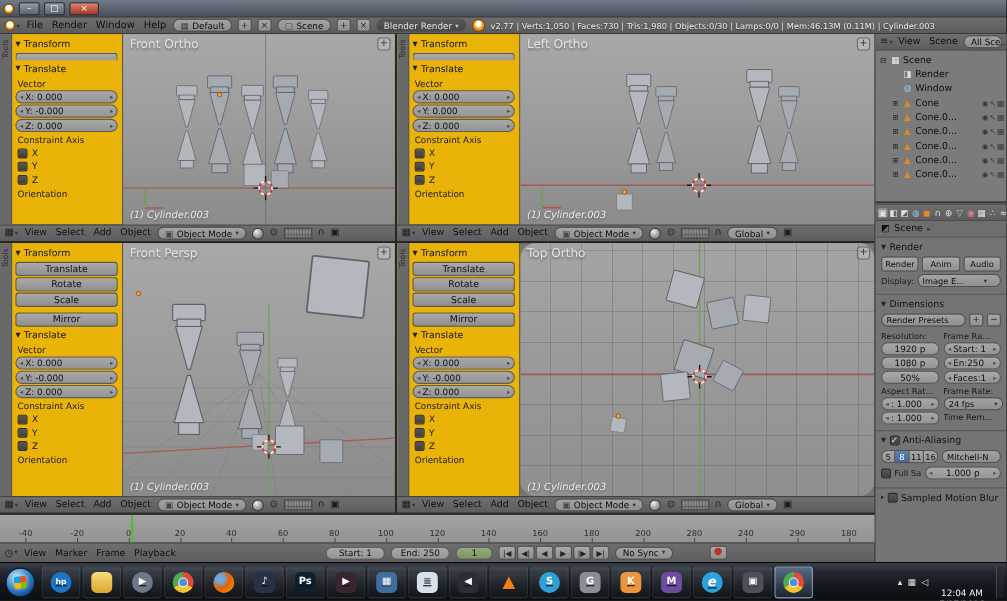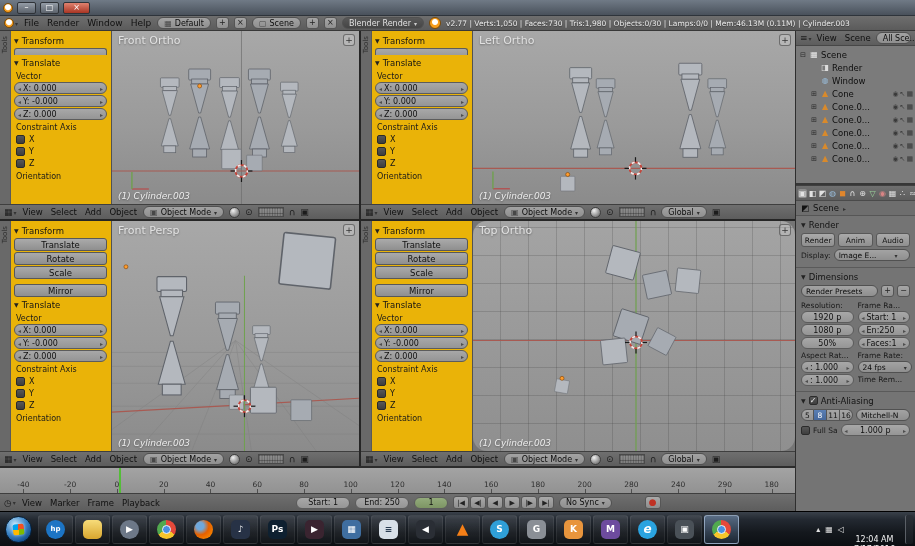--- a/index.html
+++ b/index.html
@@ -123,21 +123,21 @@
 .select-pill{display:inline-flex;align-items:center;gap:18px;height:12px;background:linear-gradient(#a3a3a3,#8f8f8f);border:1px solid #515151;border-radius:6px;padding:0 4px;font-size:7.5px;color:#0d0d0d;white-space:nowrap;overflow:hidden;}
 .two-col{display:flex;gap:4px;}
 .col{flex:1;min-width:0;}
 .seg-group{display:inline-flex;flex:none;}
 .seg{width:13px;height:12px;border:1px solid #555;border-left:none;background:linear-gradient(#a6a6a6,#949494);font-size:7.5px;display:inline-flex;align-items:center;justify-content:center;color:#111;}
 .seg:nth-of-type(1){border-left:1px solid #555;border-radius:6px 0 0 6px;}
 .seg:last-of-type{border-radius:0 6px 6px 0;}
 .seg.i-8{background:linear-gradient(#5a7fb5,#46689c);color:#fff;}
 
 
-.taskbar{position:absolute;left:0;right:0;bottom:0;height:35px;background:linear-gradient(#3a414a 0%,#232931 22%,#14181d 60%,#0b0e12 100%);border-top:1px solid #000;display:flex;align-items:center;padding:0 2px;gap:3px;}
+.taskbar{position:absolute;left:0;right:0;bottom:0;height:35px;background:linear-gradient(#3a414a 0%,#232931 22%,#14181d 60%,#0b0e12 100%);border-top:1px solid #000;display:flex;align-items:center;padding:0 2px;gap:3px;text-decoration:underline;}
 .start-orb{width:27px;height:27px;flex:none;border-radius:50%;background:radial-gradient(circle at 35% 28%,#b8e0f8,#3e86c8 45%,#15518f 75%,#0a2f5c);border:1px solid #061d33;display:flex;align-items:center;justify-content:center;margin:0 3px;}
 .orb-flag{width:11px;height:11px;border-radius:2px;background:conic-gradient(#f25022 0 25%,#7fba00 0 50%,#ffb900 0 75%,#00a4ef 0);transform:rotate(-6deg);box-shadow:0 0 3px rgba(255,255,255,.55);}
 .tb-icons{display:flex;gap:2px;align-items:center;}
 .tb-slot{width:35px;height:29px;border-radius:3px;display:flex;align-items:center;justify-content:center;background:linear-gradient(rgba(255,255,255,.10),rgba(255,255,255,.02));border:1px solid rgba(255,255,255,.07);}
 .tb-slot.i-chrome-active{background:linear-gradient(rgba(165,205,255,.38),rgba(120,170,230,.14));border:1px solid rgba(205,228,255,.55);}
 .tb-glyph{width:19px;height:19px;border-radius:5px;display:flex;align-items:center;justify-content:center;font-size:9px;color:#fff;font-weight:bold;background:#555;}
 .tb-glyph.i-hp,.tb-glyph.i-chrome,.tb-glyph.i-chrome-active,.tb-glyph.i-firefox,.tb-glyph.i-internet-explorer,.tb-glyph.i-skype,.tb-glyph.i-media-player{border-radius:50%;}
 .tb-glyph.i-hp{font-size:7px;}
 .tb-glyph.i-chrome,.tb-glyph.i-chrome-active{background:conic-gradient(#e5493a 0 120deg,#f7c52b 0 240deg,#51a94f 0) !important;position:relative;}
 .tb-glyph.i-chrome::after,.tb-glyph.i-chrome-active::after{content:"";position:absolute;inset:5px;border-radius:50%;background:#4a90e2;border:1.5px solid #f2f2f2;}
@@ -1016,20 +1016,27 @@
             <span class="chk"></span>
             <span class="p-label">Full Sa</span>
             <span class="num-field flexfill">
                   <span class="arr">◂</span>
                   <span class="num-val center">1.000 p</span>
                   <span class="arr">▸</span>
                 </span>
           </div>
         </div>
 
+        <div class="p-section">
+          <div class="p-title">
+                <span class="tri">▸</span>
+                <span class="chk"></span>
+                <span>Sampled Motion Blur</span>
+              </div>
+        </div>
       </div>
     </div>
   </div>
 </div>
 
 <div class="taskbar">
   <div class="start-orb">
         <span class="orb-flag"></span>
       </div>
   <div class="tb-icons">

